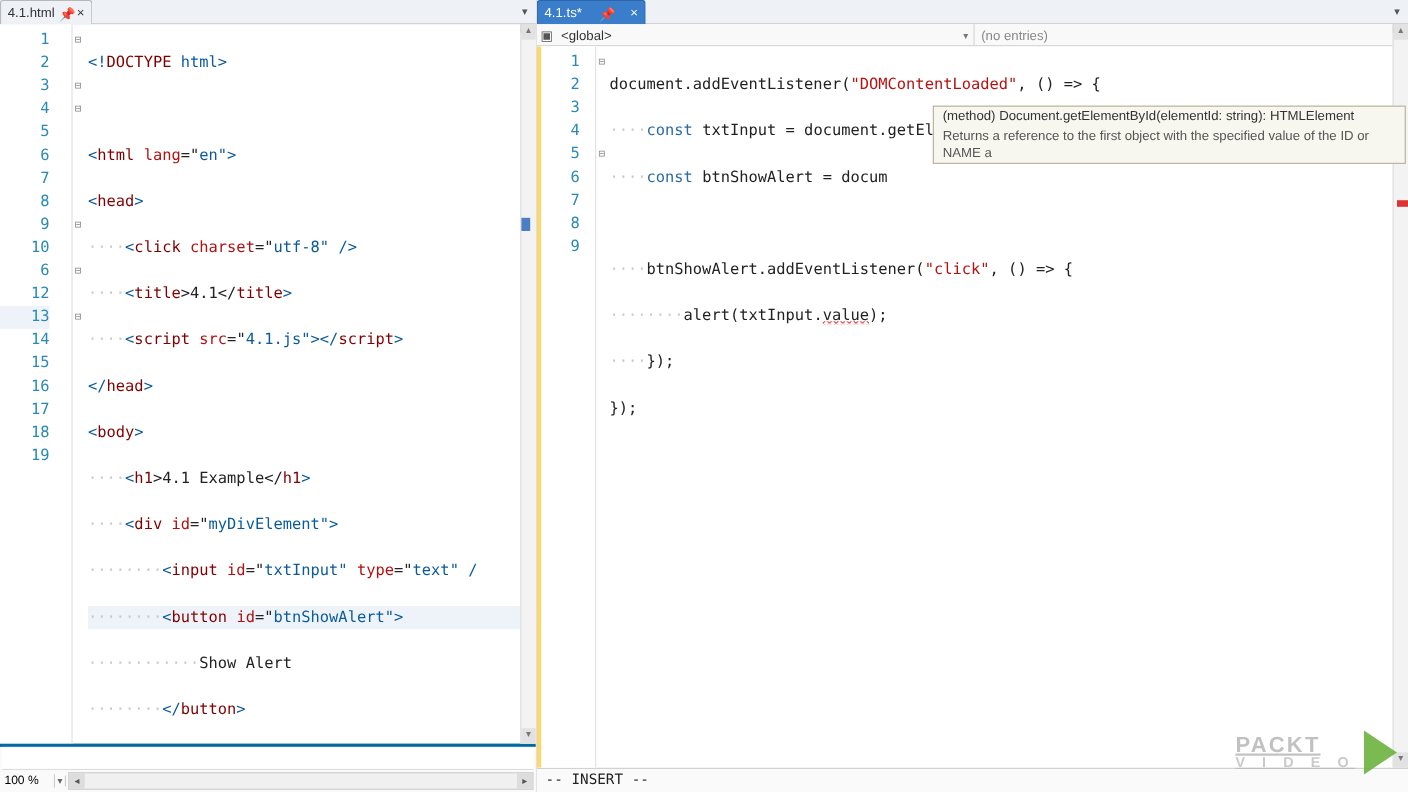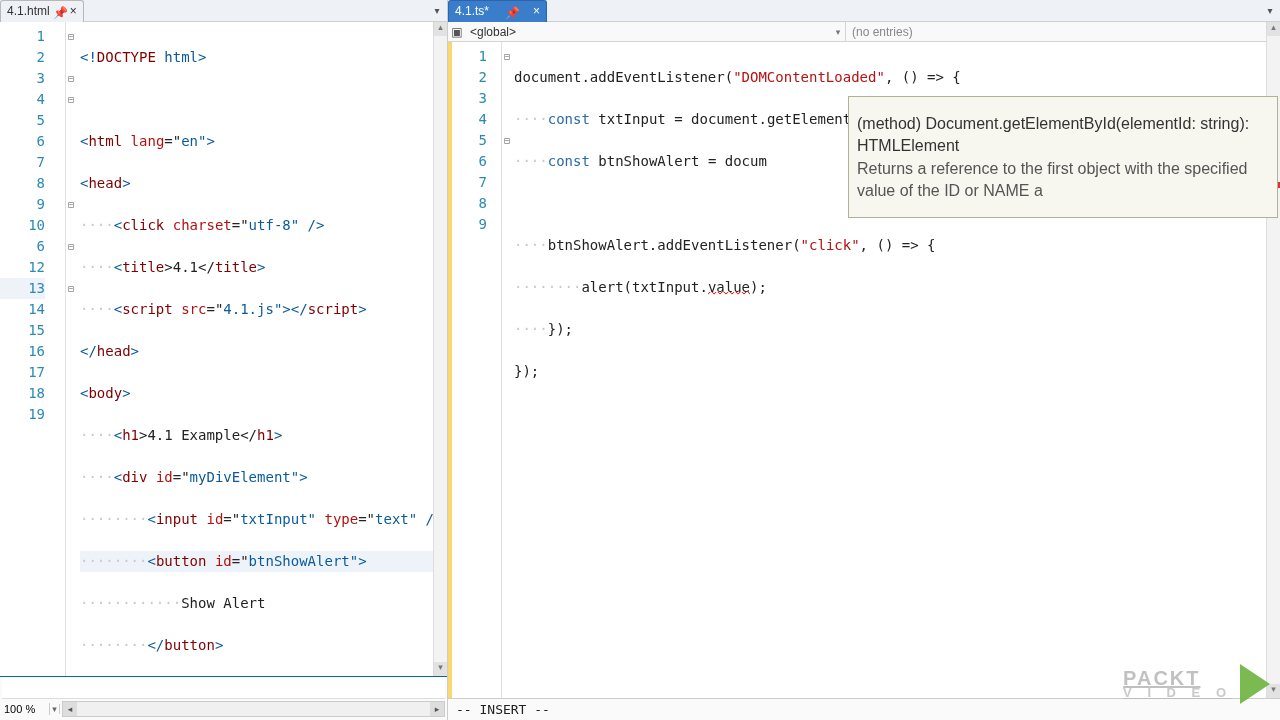--- a/index.html
+++ b/index.html
@@ -17,21 +17,21 @@
     width: 100%;
     height: 100%;
   }
   .pane {
     display: flex;
     flex-direction: column;
     height: 100%;
     background: #fff;
     position: relative;
   }
-  .pane-left { width: 448px; border-right: 1px solid #ccc; }
+  .pane-left { width: 488px; border-right: 1px solid #ccc; }
   .pane-right { flex: 1; }
 
   
   .tabbar {
     display: flex;
     align-items: center;
     height: 22px;
     background: #eef1f6;
     border-bottom: 1px solid #cfcfcf;
   }
@@ -143,43 +143,43 @@
   .right-code-overlay .tred{ color:#b51212;}
 
   
   .tooltip {
     position: absolute;
     left: 848px;
     top: 96px;
     width: 430px;
     background: #f7f6ef;
     border: 1px solid #b3b09a;
-    padding: 16px 8px;
+    padding: 0 8px;
     font-family: "Segoe UI", sans-serif;
-    font-size: 16px;
+    font-size: 12px;
     color: #333;
     line-height: 1.35;
     z-index: 50;
   }
   .tooltip .sig { color:#333; }
   .tooltip .desc { color:#555; margin-top:2px;}
 
   
   .squig {
     background-image: linear-gradient(45deg, transparent 65%, #d00 80%, transparent 90%),
                       linear-gradient(-45deg, transparent 65%, #d00 80%, transparent 90%);
     background-size: 6px 3px;
     background-repeat: repeat-x;
     background-position: bottom;
   }
 
   
   .statusbar-left {
     height: 44px;
-    border-top:1px solid #0369a1;
+    border-top:3px solid #0369a1;
     background:#fafafa;
     display:flex;
     flex-direction:column;
   }
   .statusbar-left .search-slot {
     height:22px; border-bottom:1px solid #ddd; background:#fff;
     margin: 0 2px;
   }
   .statusbar-left .zoomrow {
     display:flex; align-items:center; height:22px; font-size:11px;

